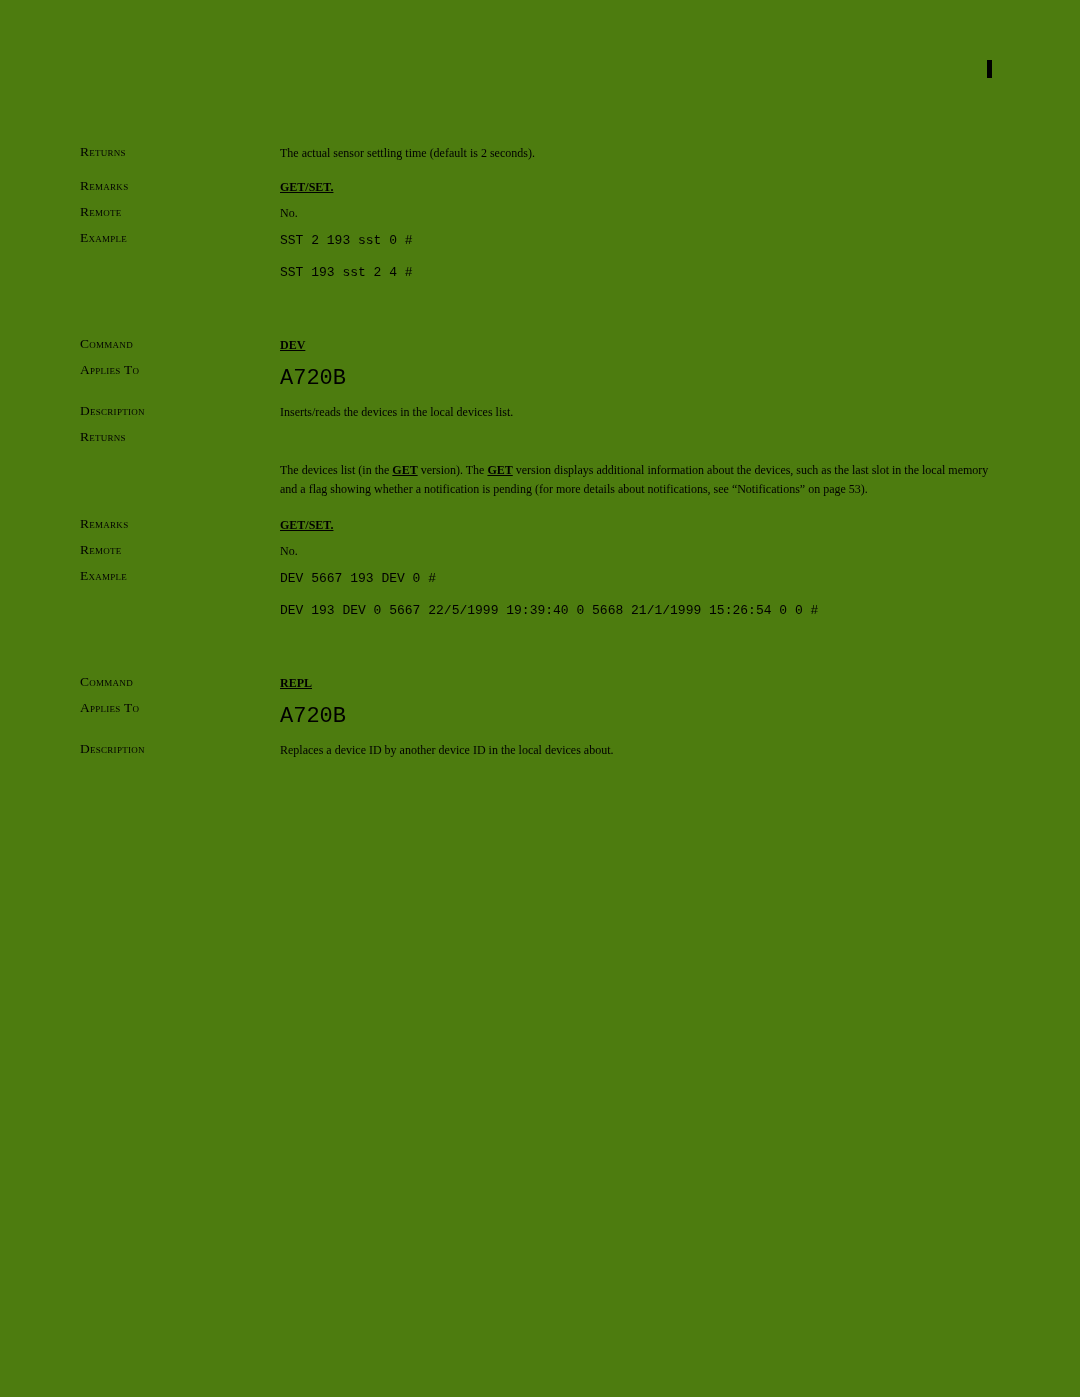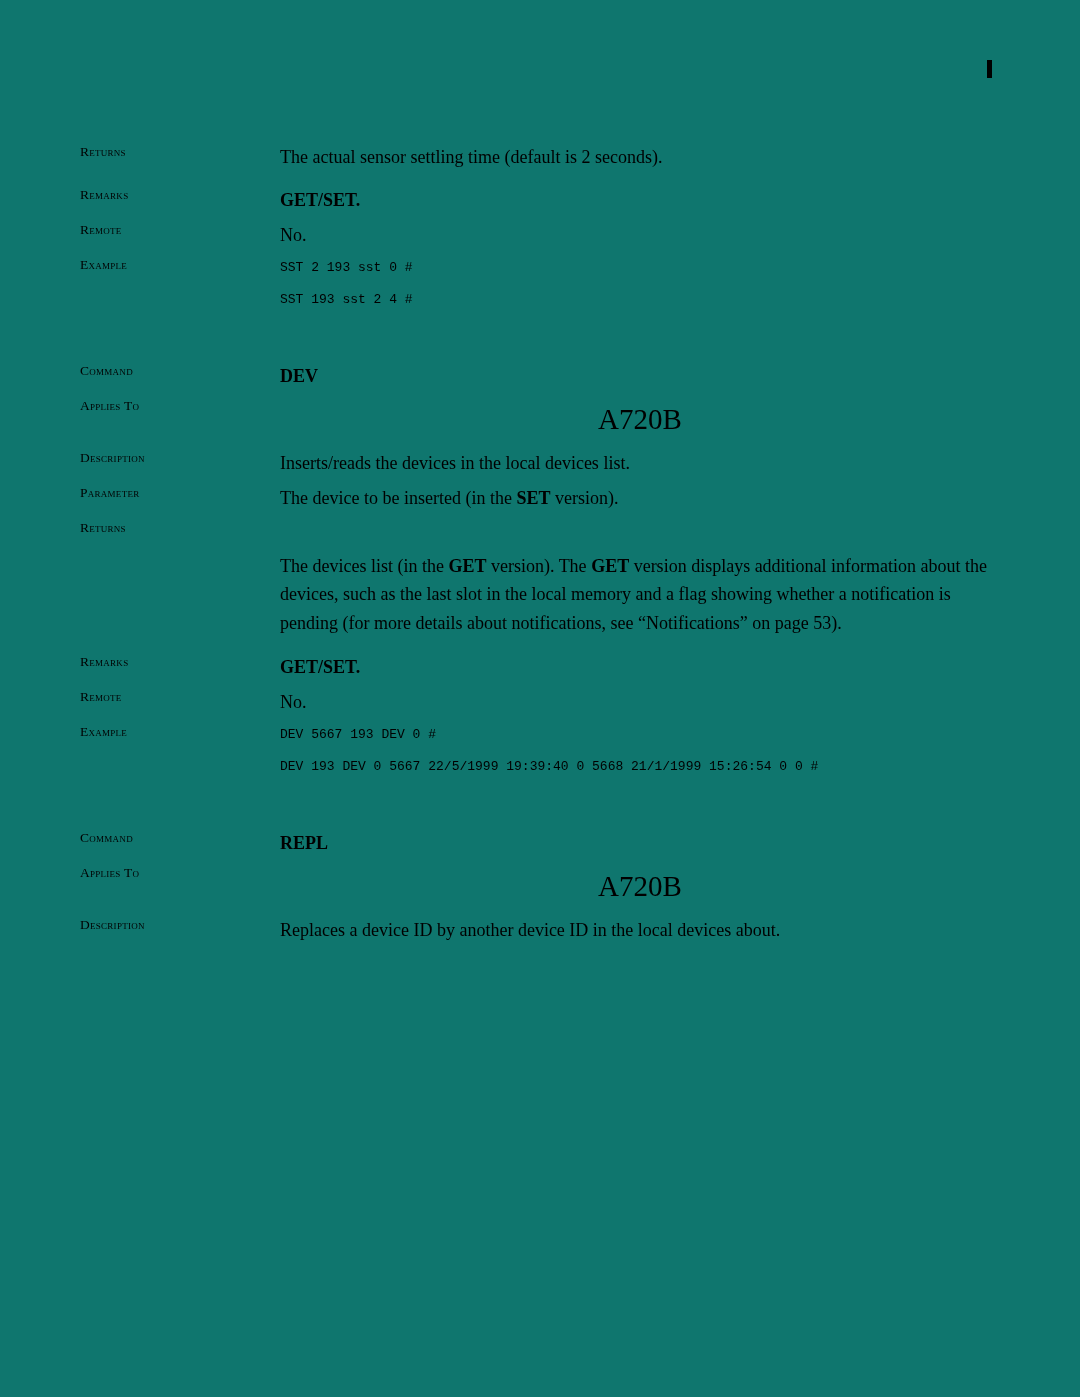--- a/index.html
+++ b/index.html
@@ -14,21 +14,21 @@
       font-size: 14px;
       color: #000000;
       width: 1080px;
       min-height: 1397px;
       position: relative;
     }
 
     .page {
       width: 1080px;
       min-height: 1397px;
-      background: #0f766e;
+      background: #4d7c0f;
       padding: 60px 80px 60px 80px;
       position: relative;
     }
 
     
     .page-header {
       display: flex;
       justify-content: flex-end;
       align-items: flex-start;
       margin-bottom: 40px;
@@ -109,47 +109,47 @@
     .row-label {
       font-family: 'Times New Roman', Times, serif;
       font-size: 13.5px;
       font-variant: small-caps;
       color: #000;
       letter-spacing: 0.02em;
     }
 
     .row-value {
       font-family: 'Times New Roman', Times, serif;
-      font-size: 18px;
+      font-size: 12px;
       color: #000;
       line-height: 1.5;
     }
 
     .row-value b {
       font-weight: bold;
+      text-decoration: underline;
     }
 
     .section-divider {
       height: 18px;
     }
 
     .example-block {
       font-family: 'Courier New', Courier, monospace;
       font-size: 13px;
       font-weight: normal;
       line-height: 1.7;
       margin-bottom: 14px;
     }
 
     .applies-value {
-      font-family: Liberation Serif, serif;
-      font-size: 29px;
+      font-family: Liberation Mono, monospace;
+      font-size: 22px;
       font-weight: normal;
       color: #000;
-      text-align: center;
     }
   </style>
 </head>
 <body>
 
 <div class="page">
 
   <div class="page-header">
     <div class="chapter-info">
       <div class="chapter-line">
@@ -217,26 +217,20 @@
               <div class="row-value applies-value">A720B</div>
             </td>
           </tr>
           <tr style="padding-top: 6px;">
             <td class="label-col"><span class="row-label">Description</span></td>
             <td class="value-col">
               <div class="row-value">Inserts/reads the devices in the local devices list.</div>
             </td>
           </tr>
           <tr style="padding-top: 6px;">
-            <td class="label-col"><span class="row-label">Parameter</span></td>
-            <td class="value-col">
-              <div class="row-value">The device to be inserted (in the <b>SET</b> version).</div>
-            </td>
-          </tr>
-          <tr style="padding-top: 6px;">
             <td class="label-col"><span class="row-label">Returns</span></td>
             <td class="value-col">
               <div class="row-value" style="line-height: 1.6; margin-top: 32px;">The devices list (in the <b>GET</b> version). The <b>GET</b> version displays additional information about the devices, such as the last slot in the local memory and a flag showing whether a notification is pending (for more details about notifications, see “Notifications” on page 53).</div>
             </td>
           </tr>
           <tr>
             <td colspan="2" style="height: 8px;"></td>
           </tr>
           <tr style="padding-top: 6px;">
             <td class="label-col"><span class="row-label">Remarks</span></td>

